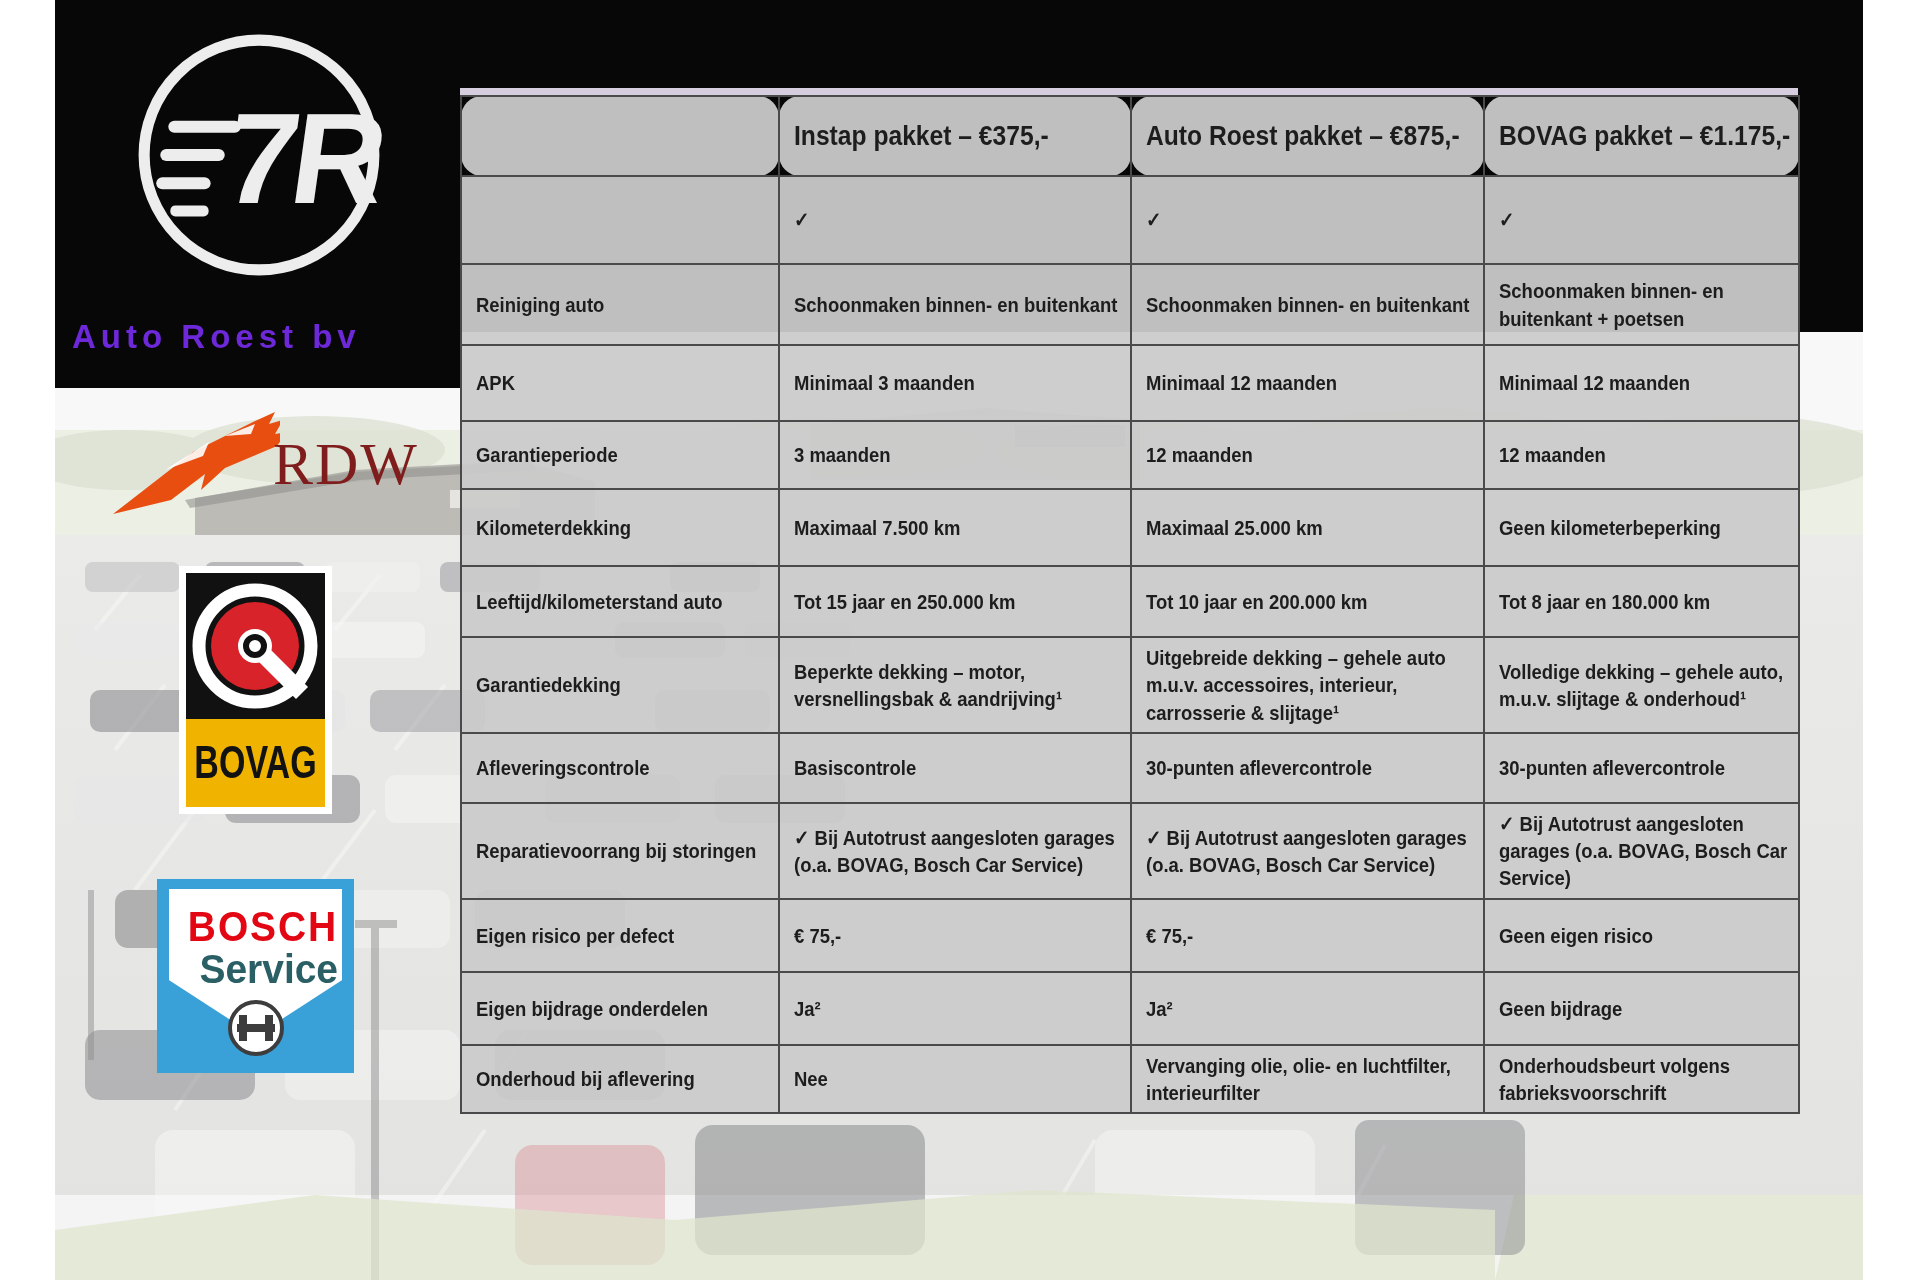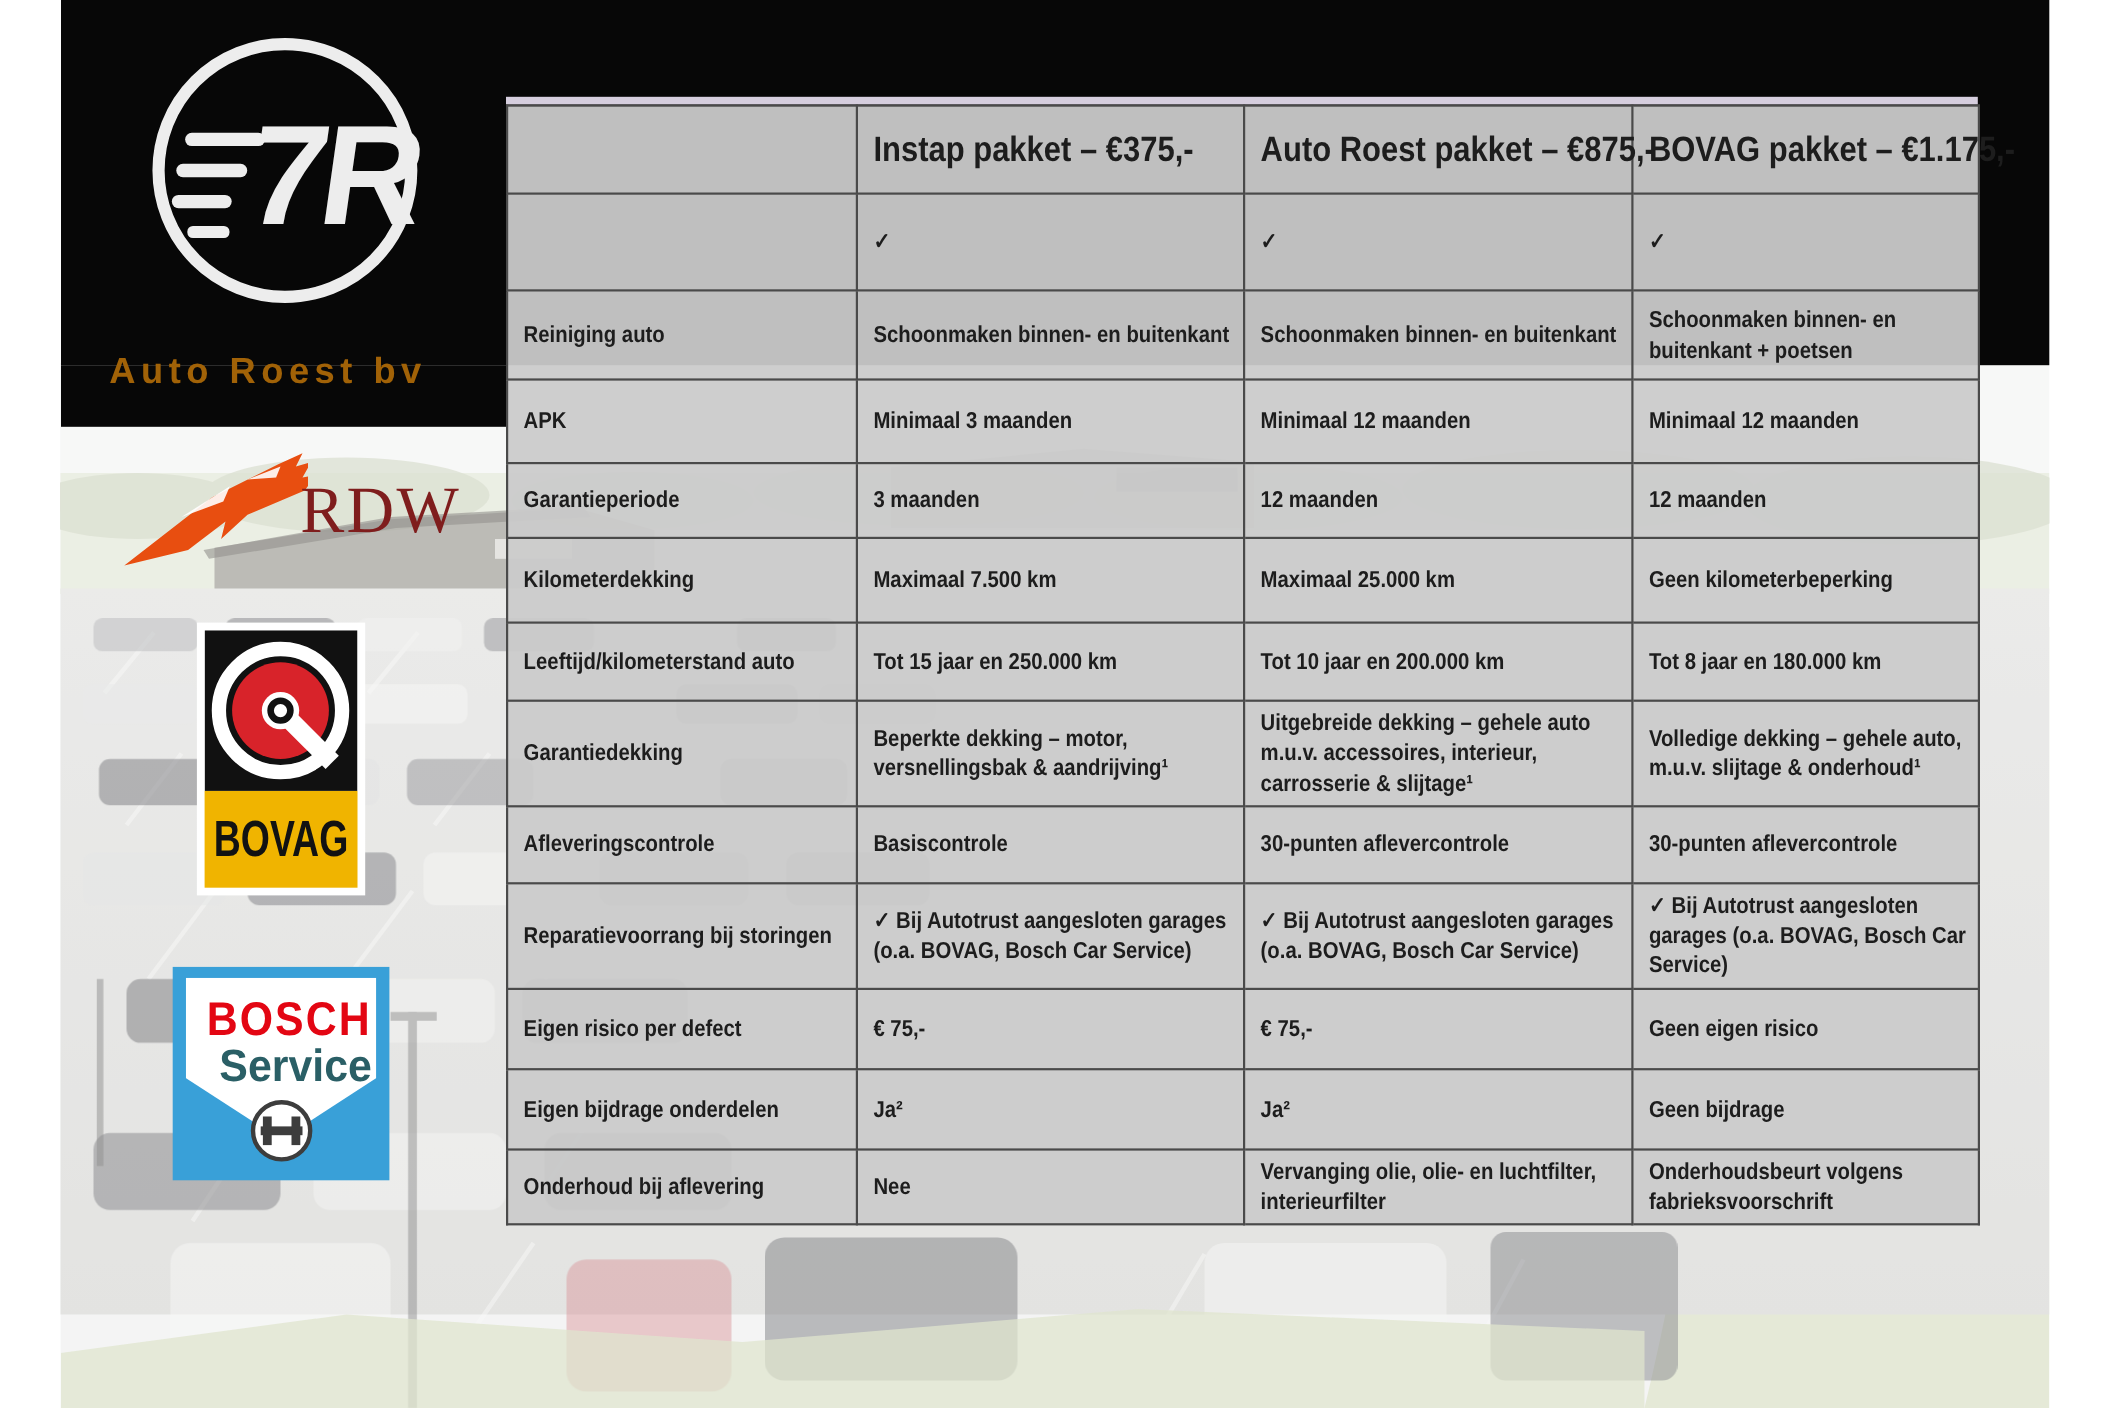--- a/index.html
+++ b/index.html
@@ -8,22 +8,22 @@
     font-family:"Liberation Sans", sans-serif;
   }
   
   .photo{position:absolute;left:55px;top:330px;width:1808px;height:950px;}
   .photo svg{display:block;width:100%;height:100%;}
   
   .banner{position:absolute;left:55px;top:0;width:1808px;height:332px;background:var(--banner,#070707);}
   .banner-ext{position:absolute;left:55px;top:332px;width:405px;height:56px;background:var(--banner,#070707);}
   .brand-logo{position:absolute;left:128px;top:24px;width:262px;height:262px;}
   .brand-name{
-    position:absolute;left:72px;top:318px;width:316px;text-align:right;
-    color:#a16207;font-size:33px;font-weight:bold;letter-spacing:5px;white-space:nowrap;
+    position:absolute;left:72px;top:318px;width:316px;text-align:left;
+    color:#6d28d9;font-size:33px;font-weight:bold;letter-spacing:5px;white-space:nowrap;
   }
   
   .rdw{position:absolute;left:105px;top:408px;width:305px;height:112px;}
   .rdw svg{position:absolute;left:0;top:0;width:175px;height:112px;}
   .rdw .rdw-text{
     position:absolute;left:168px;top:22px;font-family:"Liberation Serif",serif;
     font-size:60px;color:#7f1d1d;letter-spacing:2px;
   }
   
   .bovag{position:absolute;left:179px;top:566px;width:153px;height:248px;background:#fff;padding:7px;box-sizing:border-box;}
@@ -47,21 +47,21 @@
   .table-wrap{
     position:absolute;left:460px;top:88px;width:1338px;
     border-top:7px solid var(--lavender,#d6cede);
   }
   table.cmp{width:100%;border-collapse:collapse;table-layout:fixed;}
   table.cmp th,table.cmp td{
     border:2px solid #4a4a4a;background:var(--cell,rgba(203,203,203,0.94));
     color:#1d1d1d;font-weight:bold;text-align:left;vertical-align:middle;
     padding:6px 8px 6px 14px;font-size:21px;line-height:1.3;
   }
-  table.cmp thead th{height:66px;font-size:32px;}
+  table.cmp thead th{height:66px;font-size:28px;border-radius:21px;}
   .ct{display:inline-block;width:113%;transform:scaleX(0.88);transform-origin:left center;}
   thead .ct{white-space:nowrap;width:auto;}
 </style>
 </head>
 <body>
 
 <div class="stage">
 
   <div class="photo">
     <svg viewBox="0 0 1808 950" preserveAspectRatio="none">

